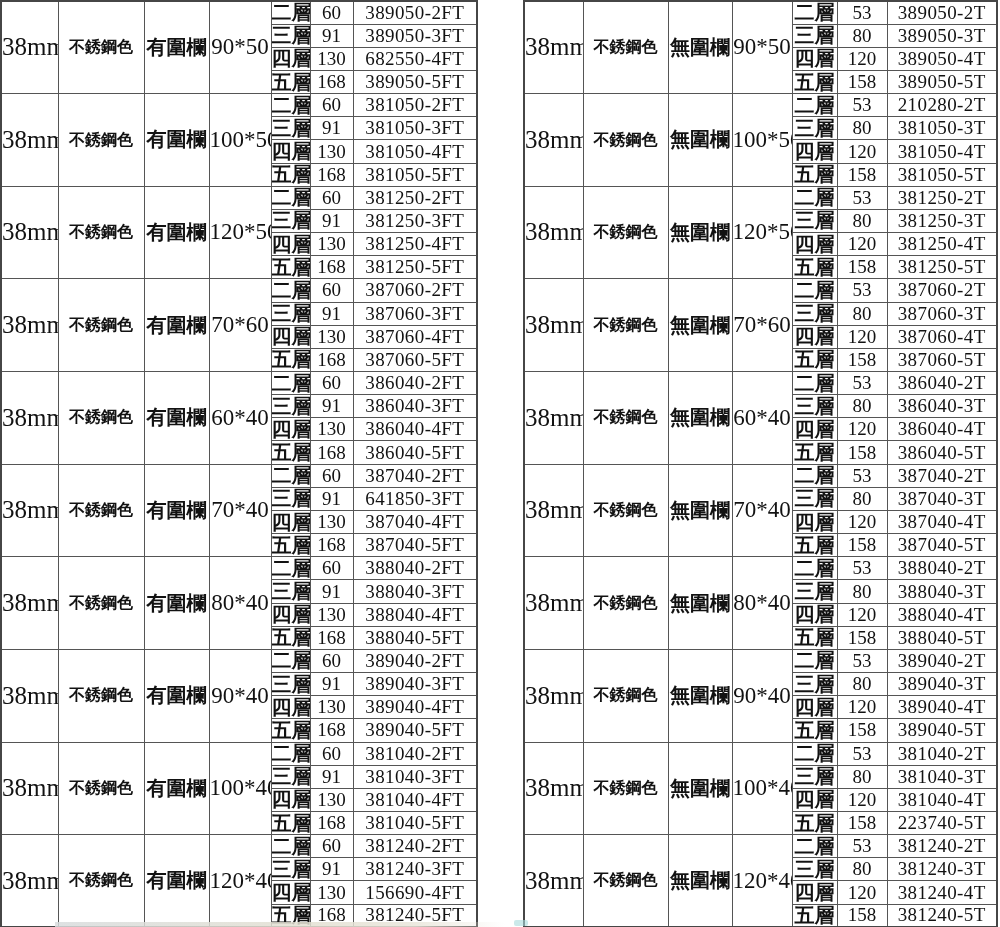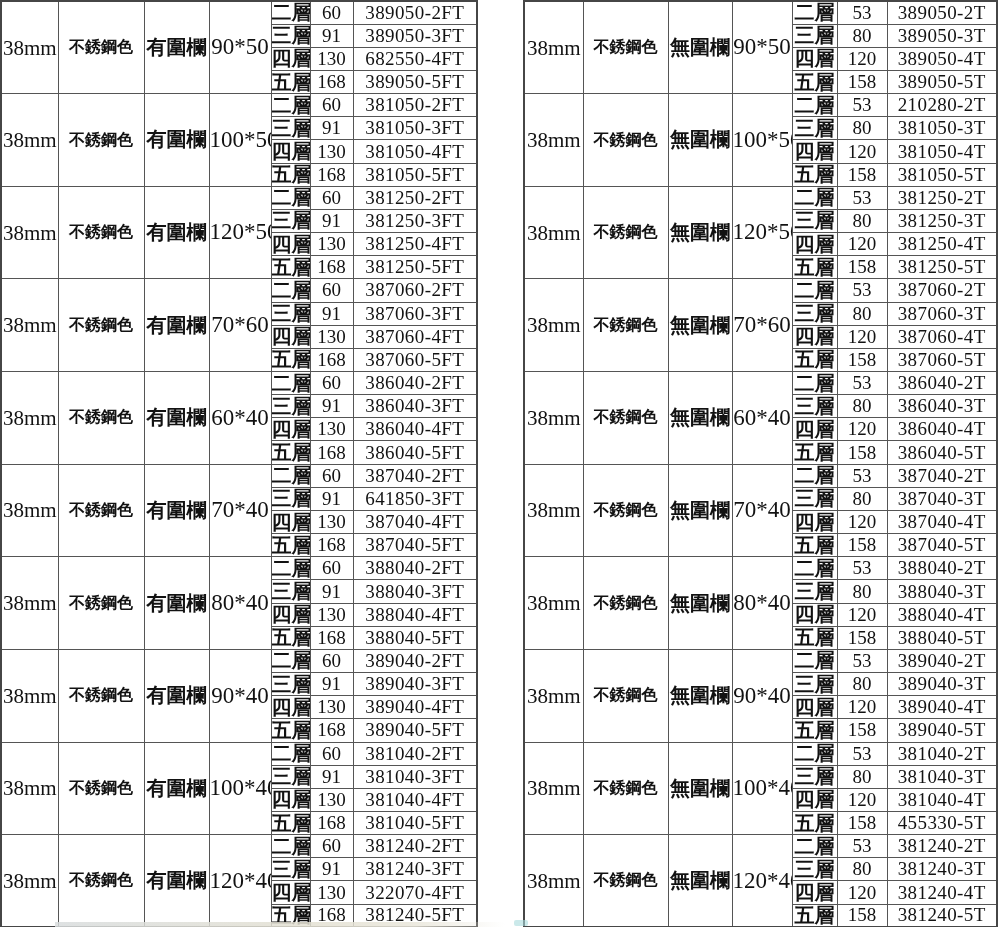--- a/index.html
+++ b/index.html
@@ -32,21 +32,21 @@
     padding: 0;
     margin: 0;
     text-align: center;
     vertical-align: middle;
     white-space: nowrap;
     overflow: hidden;
     line-height: 1.05;
   }
   .spec-table tr { height: 23.17px; }
 
-  td.cell-thickness { font-size: 21px; }
+  td.cell-thickness { font-size: 25px; }
   td.cell-color     { font-size: 16px; font-weight: 700; }
   td.cell-fence     { font-size: 20px; font-weight: 600; margin-left: 43px; }
   td.cell-size      { font-size: 23px; }
   td.cell-tier      { font-size: 20px; font-weight: 600; }
   td.cell-qty       { font-size: 19px; }
   td.cell-code      { font-size: 19px; letter-spacing: 0.4px; }
 
   
   .artifact-bar {
     position: absolute;
@@ -312,21 +312,21 @@
           <td class="cell-code">381240-2FT</td>
         </tr>
         <tr>
           <td class="cell-tier">三層</td>
           <td class="cell-qty">91</td>
           <td class="cell-code">381240-3FT</td>
         </tr>
         <tr>
           <td class="cell-tier">四層</td>
           <td class="cell-qty">130</td>
-          <td class="cell-code">322070-4FT</td>
+          <td class="cell-code">156690-4FT</td>
         </tr>
         <tr>
           <td class="cell-tier">五層</td>
           <td class="cell-qty">168</td>
           <td class="cell-code">381240-5FT</td>
         </tr>
       </tbody>
   </table>
 
   <table class="spec-table right">
@@ -547,21 +547,21 @@
           <td class="cell-code">381040-3T</td>
         </tr>
         <tr>
           <td class="cell-tier">四層</td>
           <td class="cell-qty">120</td>
           <td class="cell-code">381040-4T</td>
         </tr>
         <tr>
           <td class="cell-tier">五層</td>
           <td class="cell-qty">158</td>
-          <td class="cell-code">455330-5T</td>
+          <td class="cell-code">223740-5T</td>
         </tr>
         <tr>
           <td class="cell-thickness" rowspan="4">38mm</td>
           <td class="cell-color" rowspan="4">不銹鋼色</td>
           <td class="cell-fence" rowspan="4">無圍欄</td>
           <td class="cell-size" rowspan="4">120*40</td>
           <td class="cell-tier">二層</td>
           <td class="cell-qty">53</td>
           <td class="cell-code">381240-2T</td>
         </tr>

